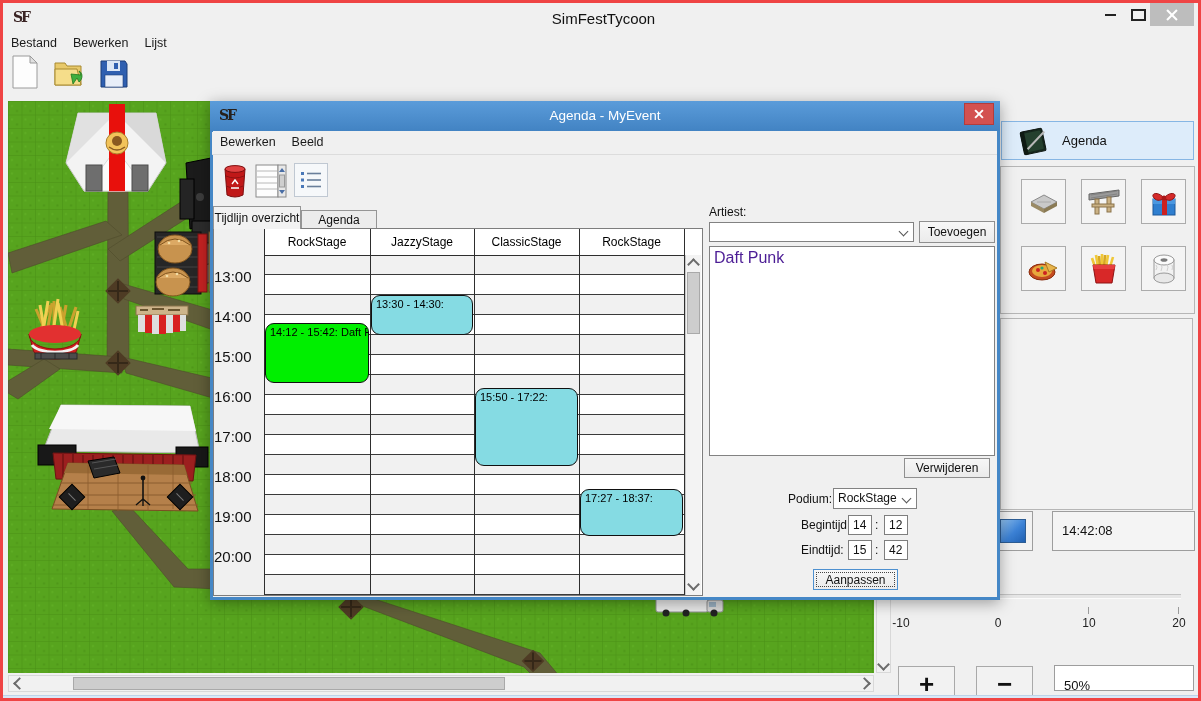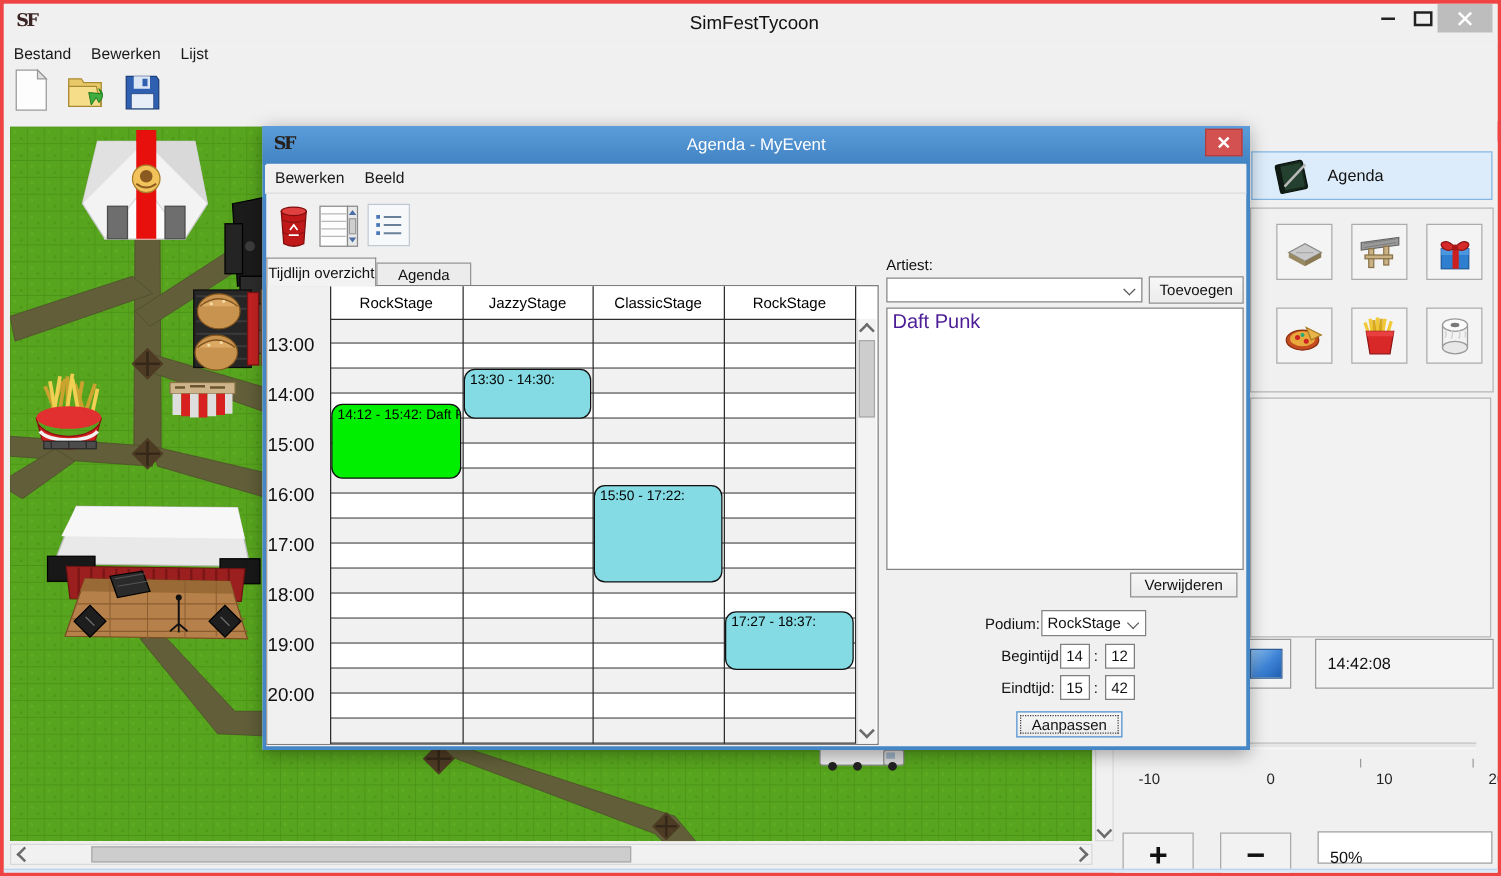--- a/index.html
+++ b/index.html
@@ -35,21 +35,21 @@
   
   .rpanel{left:888px;top:110px;width:313px;height:597px;background:#f0f0f0;}
   .agenda-btn{left:110px;top:8px;width:193px;height:39px;background:#ddecfa;border:1px solid #86b6e4;box-sizing:border-box;display:flex;align-items:center;font-size:13px;color:#111;}
   .groupbox{border:1px solid #b6b6b6;box-sizing:border-box;}
   .item-btn{width:45px;height:45px;background:#f4f4f4;border:1px solid #ababab;box-sizing:border-box;display:flex;align-items:center;justify-content:center;}
   .clockbox{left:161px;top:398px;width:143px;height:40px;background:#f4f4f4;border:1px solid #9d9d9d;box-sizing:border-box;font-size:13px;color:#111;line-height:38px;padding-left:9px;}
   .bluebtn{left:102px;top:398px;width:40px;height:40px;background:#f2f2f2;border:1px solid #9d9d9d;box-sizing:border-box;display:flex;align-items:center;justify-content:center;}
   .bluebtn .sq{width:24px;height:22px;background:linear-gradient(135deg,#8ec0ef 0%,#3c82d6 55%,#1f5fb0 100%);border:1px solid #2d5d94;}
   .slider-track{left:104px;top:481px;width:186px;height:3px;background:#e6e6e6;border-top:1px solid #c4c4c4;border-bottom:1px solid #fbfbfb;}
   .tick{width:1px;height:7px;background:#9a9a9a;}
-  .slabel{font-size:12px;color:#222;transform:translateX(-50%);padding-left:37px;}
+  .slabel{font-size:12px;color:#222;transform:translateX(-50%);}
   .pmbtn{width:57px;height:40px;background:#f2f2f2;border:1px solid #a9a9a9;box-sizing:border-box;font-size:26px;font-weight:bold;color:#111;text-align:center;line-height:34px;}
   .zoombox{left:163px;top:552px;width:140px;height:26px;background:#fff;border:1px solid #9d9d9d;box-sizing:border-box;font-size:13px;color:#111;line-height:40px;padding-left:9px;}
   
   .dialog{left:207px;top:98px;width:790px;height:499px;background:#f0f0f0;border:3px solid #4587c6;box-sizing:border-box;z-index:20;box-shadow:0 3px 14px rgba(0,0,0,.35);}
   .dlg-titlebar{left:-3px;top:-3px;width:790px;height:30px;background:linear-gradient(#5b9cda,#4283c3);}
   .dlg-title{left:0;top:7px;width:100%;text-align:center;font-size:13.5px;color:#fff;}
   .dlg-close{left:754px;top:2px;width:30px;height:22px;background:#d35150;border:1px solid #b23c3c;box-sizing:border-box;}
   .dlg-menubar{left:-1px;top:28px;width:785px;height:22px;background:#f0f0f0;border-bottom:1px solid #dcdcdc;}
   .dlg-toolbar{left:-1px;top:51px;width:785px;height:50px;}
   .dtb{position:absolute;display:flex;align-items:center;justify-content:center;}

